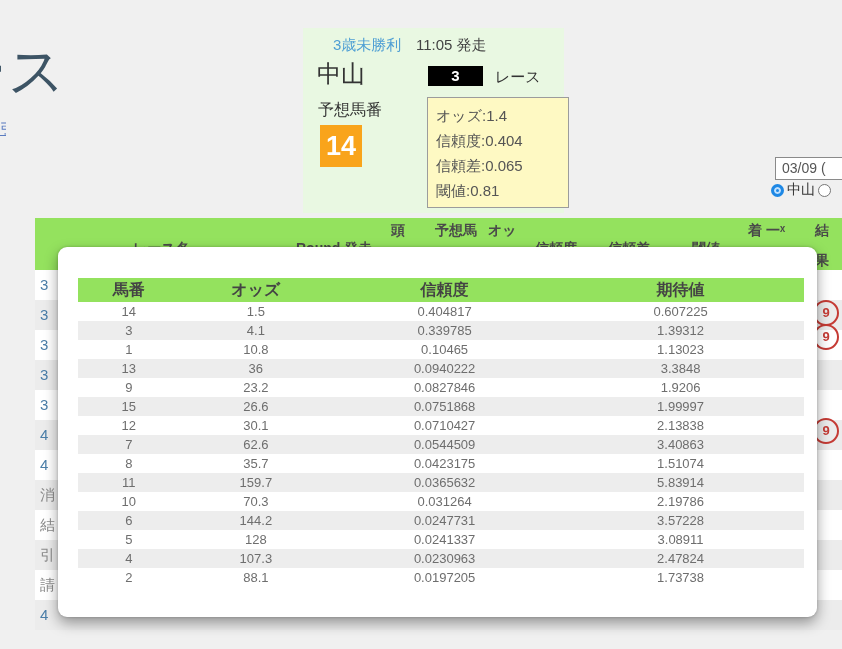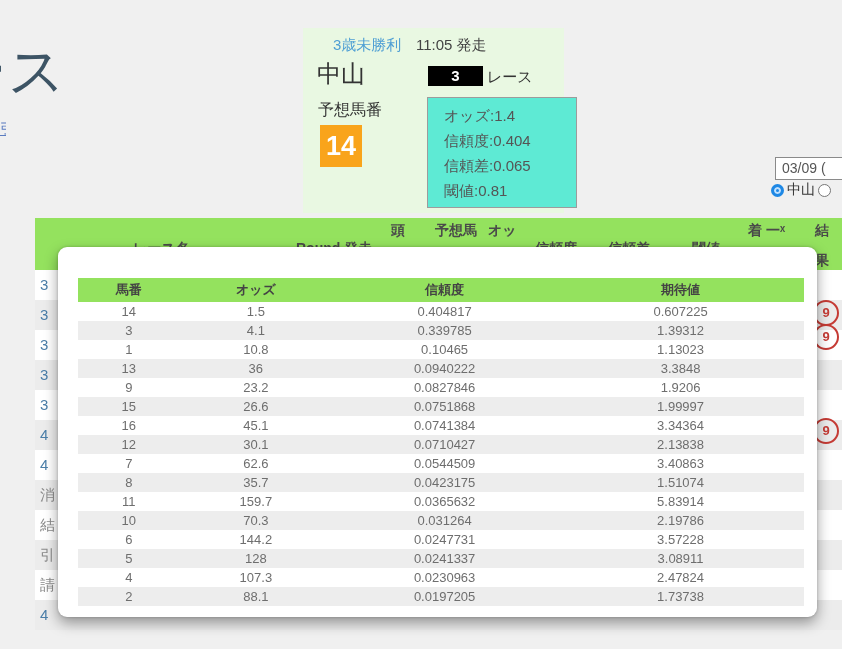--- a/index.html
+++ b/index.html
@@ -9,24 +9,24 @@
   }
   
   .heading-frag{position:absolute;left:-50px;top:34px;font-size:56px;color:#3d5465;letter-spacing:2px;white-space:nowrap;}
   .tiny-link{position:absolute;left:0;top:120px;width:6px;height:15px;overflow:hidden;color:#5b7cc0;font-size:14px;border-bottom:1px solid #5b7cc0;}
   
   .race-panel{position:absolute;left:303px;top:28px;width:261px;height:185px;background:#e9f8e2;}
   .race-panel .race-class{position:absolute;left:30px;top:8px;font-size:15px;color:#4f9fd4;cursor:pointer;}
   .race-panel .start-time{position:absolute;left:113px;top:8px;font-size:15px;color:#444;}
   .race-panel .venue{position:absolute;left:14px;top:30px;font-size:24px;color:#333;}
   .race-panel .race-no-badge{position:absolute;left:125px;top:38px;width:55px;height:20px;background:#000;color:#fff;font-size:15px;font-weight:bold;text-align:center;line-height:20px;}
-  .race-panel .race-unit{position:absolute;left:184px;top:40px;font-size:15px;color:#333;}
+  .race-panel .race-unit{position:absolute;left:192px;top:40px;font-size:15px;color:#333;}
   .race-panel .pred-label{position:absolute;left:15px;top:72px;font-size:16px;color:#333;}
   .race-panel .pred-num{position:absolute;left:17px;top:97px;width:42px;height:42px;background:#f9a41b;color:#fff;font-size:27px;font-weight:bold;text-align:center;line-height:42px;}
-  .race-panel .stats-box{position:absolute;left:124px;top:69px;width:132px;height:104px;background:#5eead4;border:1px solid #9c9c9c;padding:5px 0 0 16px;box-sizing:content-box;}
+  .race-panel .stats-box{position:absolute;left:124px;top:69px;width:132px;height:104px;background:#fef9c3;border:1px solid #9c9c9c;padding:5px 0 0 8px;box-sizing:content-box;}
   .race-panel .stats-box div{font-size:15px;color:#555;line-height:25px;white-space:nowrap;}
   
   .date-box{position:absolute;left:775px;top:157px;width:72px;height:21px;background:#fff;border:1px solid #8a8a8a;font-size:14px;color:#555;line-height:21px;padding-left:6px;white-space:nowrap;}
   .venue-radio-row{position:absolute;left:771px;top:181px;display:flex;align-items:center;gap:3px;font-size:14px;color:#333;white-space:nowrap;}
   .radio{width:13px;height:13px;border-radius:50%;box-sizing:border-box;flex:0 0 auto;}
   .radio.sel{border:3px solid #1e88e5;background:#1e88e5;box-shadow:inset 0 0 0 2px #bfe0ff;}
   .radio.unsel{border:1px solid #777;background:#fff;}
   
   .bg-header{position:absolute;left:35px;top:218px;width:807px;height:52px;background:#94e25e;}
   .bg-header span{position:absolute;font-size:14px;font-weight:bold;color:#4a4a4a;white-space:nowrap;}
@@ -34,21 +34,21 @@
   .bg-row{height:30px;line-height:30px;padding-left:5px;box-sizing:border-box;font-size:15px;}
   .bg-row:nth-child(odd){background:#fff;}
   .bg-row:nth-child(even){background:#ececec;}
   .bg-row .lbl-num{color:#4a7ea8;cursor:pointer;}
   .bg-row .lbl-txt{color:#8a8a8a;}
   .result-badge{position:absolute;left:813px;width:22px;height:22px;border:2px solid #c53b35;border-radius:50%;color:#c53b35;font-size:13px;font-weight:bold;text-align:center;line-height:22px;background:transparent;}
   
   .modal{position:absolute;left:58px;top:247px;width:759px;height:370px;background:#fff;border-radius:9px;
     box-shadow:0 6px 14px rgba(0,0,0,.38),0 0 3px rgba(0,0,0,.2);z-index:10;box-sizing:border-box;padding:31px 13px 0 20px;}
   .modal table{width:100%;border-collapse:collapse;table-layout:fixed;}
-  .modal th{background:#94e25e;font-size:13px;font-weight:bold;color:#444;height:24px;text-align:center;padding:0;}
+  .modal th{background:#94e25e;font-size:16px;font-weight:bold;color:#444;height:24px;text-align:center;padding:0;}
   .modal td{font-size:13px;color:#6e6e6e;height:19px;text-align:center;padding:0;}
   .modal tbody tr:nth-child(even){background:#ededed;}
   .col-umaban{width:14%;} .col-odds{width:21%;} .col-conf{width:31%;} .col-exp{width:34%;}
 </style>
 </head>
 <body>
 
 <div class="heading-frag">ース</div>
 <div class="tiny-link">引</div>
 
@@ -151,26 +151,20 @@
           <td>0.0827846</td>
           <td>1.9206</td>
         </tr>
         <tr>
           <td>15</td>
           <td>26.6</td>
           <td>0.0751868</td>
           <td>1.99997</td>
         </tr>
         <tr>
-          <td>16</td>
-          <td>45.1</td>
-          <td>0.0741384</td>
-          <td>3.34364</td>
-        </tr>
-        <tr>
           <td>12</td>
           <td>30.1</td>
           <td>0.0710427</td>
           <td>2.13838</td>
         </tr>
         <tr>
           <td>7</td>
           <td>62.6</td>
           <td>0.0544509</td>
           <td>3.40863</td>

